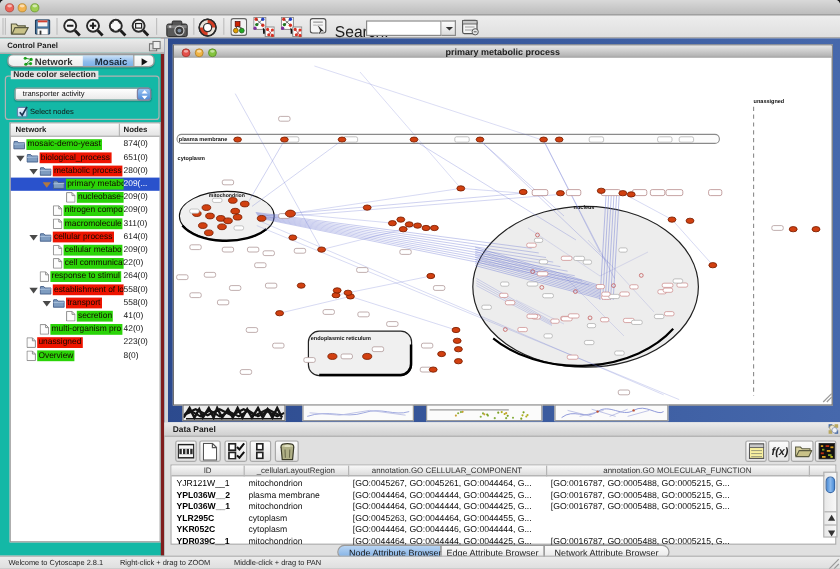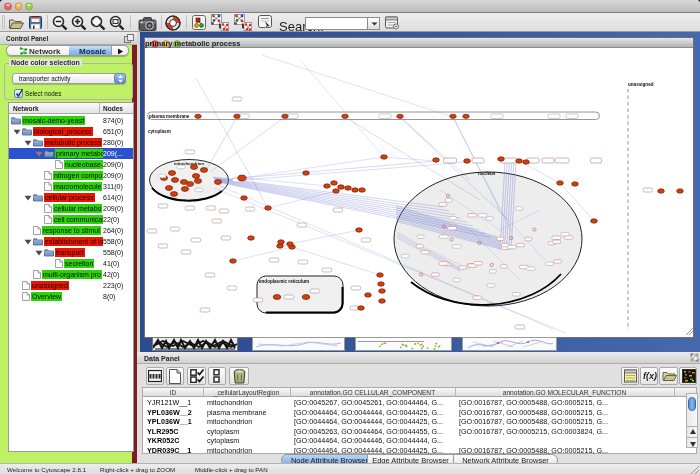--- a/index.html
+++ b/index.html
@@ -130,21 +130,21 @@
       </svg>
       <svg class="ab" style="left:385px;top:2px" width="15" height="15">
 <rect x="0.5" y="2" width="12" height="11" rx="1.5" fill="#f4f4f4" stroke="#555" stroke-width="1"></rect>
 <rect x="0.5" y="2" width="12" height="3" fill="#c8c8c8" stroke="#555" stroke-width="0.7"></rect>
 <line x1="2.5" y1="7.5" x2="10.5" y2="7.5" stroke="#999" stroke-width="0.8"></line>
 <line x1="2.5" y1="10" x2="10.5" y2="10" stroke="#999" stroke-width="0.8"></line>
 <circle cx="11" cy="11.5" r="2.6" fill="#e8e8e8" stroke="#555" stroke-width="0.8"></circle>
 <path d="M9.8 11.5 h2.4" stroke="#555" stroke-width="0.8"></path>
 </svg>
     </div>
-    <div class="ab" style="left:0;top:32px;width:137px;height:431px;background:#bef264;border-right:5px solid #7f1d1d">
+    <div class="ab" style="left:0;top:32px;width:137px;height:431px;background:#14b8a6;border-right:3px solid #7f1d1d">
       <div class="ab" style="left:0;top:0;width:137px;height:13px;background:linear-gradient(#ececec,#d2d2d2);border-bottom:1px solid #ababab">
 <div class="ab" style="left:6px;top:2.5px;font-size:6.5px;font-weight:bold;color:#222">Control Panel</div>
 <svg class="ab" style="left:124px;top:2px" width="10" height="9">
  <rect x="0.5" y="2.5" width="6" height="6" fill="none" stroke="#777" stroke-width="1"></rect>
  <rect x="3.5" y="0.5" width="6" height="6" fill="#eee" stroke="#777" stroke-width="1"></rect>
 </svg>
       </div>
       <div class="ab" style="left:6px;top:13px;width:123px;height:11px;background:linear-gradient(#fdfdfd,#ededed);border:1px solid #9a9a9a;border-radius:5px;box-shadow:0 1px 1px rgba(0,0,0,.25)"></div>
 <svg class="ab" style="left:19px;top:15px" width="9" height="8">
  <circle cx="2" cy="1.5" r="1.3" fill="#2a2"></circle>
@@ -308,21 +308,21 @@
       <div class="ab" style="left:7px;top:5px;width:550px;height:301px;background:#fff;border:1px solid #6f6f6f">
 <div class="ab" style="left:0;top:0;width:548px;height:10px;background:linear-gradient(#e6e6e6,#b2b2b2);border-bottom:1px solid #8c8c8c">
 <svg class="ab" style="left:6px;top:1.5px" width="40" height="8">
  <circle cx="4" cy="4" r="3.3" fill="#e4504a" stroke="#a03830" stroke-width="0.7"></circle>
  <circle cx="15" cy="4" r="3.3" fill="#f0b445" stroke="#b08028" stroke-width="0.7"></circle>
  <circle cx="26" cy="4" r="3.3" fill="#84c43e" stroke="#5a8c28" stroke-width="0.7"></circle>
  <ellipse cx="4" cy="2.8" rx="1.9" ry="1.1" fill="rgba(255,255,255,.5)"></ellipse>
  <ellipse cx="15" cy="2.8" rx="1.9" ry="1.1" fill="rgba(255,255,255,.5)"></ellipse>
  <ellipse cx="26" cy="2.8" rx="1.9" ry="1.1" fill="rgba(255,255,255,.5)"></ellipse>
 </svg>
-<div class="ab" style="left:0;top:1px;width:548px;text-align:left;font-size:7.5px;font-weight:bold;color:#1e1e1e">primary metabolic process</div>
+<div class="ab" style="left:0;top:1px;width:548px;text-align:center;font-size:7.5px;font-weight:bold;color:#1e1e1e">primary metabolic process</div>
 </div>
 </div>
     </div>
     <svg class="ab" style="left:145px;top:47px" width="548" height="289" viewBox="0 0 548 289">
       <rect x="2.5" y="65" width="452" height="7.5" rx="3.75" fill="#fcfcfc" stroke="#8a8a8a" stroke-width="0.9"></rect>
       <text x="4" y="70.5" font-size="4.6" font-weight="bold" fill="#111">plasma membrane</text>
       <text x="3" y="86" font-size="4.6" font-weight="bold" fill="#111">cytoplasm</text>
       <ellipse cx="44" cy="133" rx="39.5" ry="20.5" fill="#f0f0f0" stroke="#111" stroke-width="0.9"></ellipse>
       <path d="M 7 141 A 39.5 20.5 0 0 0 77 144" fill="none" stroke="#000" stroke-width="2"></path>
       <text x="29" y="117.5" font-size="4.3" font-weight="bold" fill="#111">mitochondrion</text>
@@ -695,21 +695,20 @@
         <div class="ab" style="left:64px;top:19.6px;font-size:7.2px;color:#111;white-space:nowrap">plasma membrane</div>
         <div class="ab" style="left:151px;top:19.6px;font-size:7.2px;color:#111;white-space:nowrap">[GO:0044464, GO:0044444, GO:0044425, G...</div>
         <div class="ab" style="left:316px;top:19.6px;width:218px;overflow:hidden;font-size:7.2px;color:#111;white-space:nowrap">[GO:0016787, GO:0005488, GO:0005215, G...</div>
         <div class="ab" style="left:4px;top:29.200000000000003px;font-size:7.2px;font-weight:bold;color:#000;white-space:nowrap">YPL036W__1</div>
         <div class="ab" style="left:64px;top:29.200000000000003px;font-size:7.2px;color:#111;white-space:nowrap">mitochondrion</div>
         <div class="ab" style="left:151px;top:29.200000000000003px;font-size:7.2px;color:#111;white-space:nowrap">[GO:0044464, GO:0044444, GO:0044425, G...</div>
         <div class="ab" style="left:316px;top:29.200000000000003px;width:218px;overflow:hidden;font-size:7.2px;color:#111;white-space:nowrap">[GO:0016787, GO:0005488, GO:0005215, G...</div>
         <div class="ab" style="left:4px;top:38.800000000000004px;font-size:7.2px;font-weight:bold;color:#000;white-space:nowrap">YLR295C</div>
         <div class="ab" style="left:64px;top:38.800000000000004px;font-size:7.2px;color:#111;white-space:nowrap">cytoplasm</div>
         <div class="ab" style="left:151px;top:38.800000000000004px;font-size:7.2px;color:#111;white-space:nowrap">[GO:0045263, GO:0044464, GO:0044455, G...</div>
-        <div class="ab" style="left:316px;top:38.800000000000004px;width:218px;overflow:hidden;font-size:7.2px;color:#111;white-space:nowrap">[GO:0016787, GO:0005215, GO:0003824, G...</div>
         <div class="ab" style="left:4px;top:48.400000000000006px;font-size:7.2px;font-weight:bold;color:#000;white-space:nowrap">YKR052C</div>
         <div class="ab" style="left:64px;top:48.400000000000006px;font-size:7.2px;color:#111;white-space:nowrap">cytoplasm</div>
         <div class="ab" style="left:151px;top:48.400000000000006px;font-size:7.2px;color:#111;white-space:nowrap">[GO:0044464, GO:0044446, GO:0044444, G...</div>
         <div class="ab" style="left:4px;top:58.00000000000001px;font-size:7.2px;font-weight:bold;color:#000;white-space:nowrap">YDR039C__1</div>
         <div class="ab" style="left:64px;top:58.00000000000001px;font-size:7.2px;color:#111;white-space:nowrap">mitochondrion</div>
         <div class="ab" style="left:151px;top:58.00000000000001px;font-size:7.2px;color:#111;white-space:nowrap">[GO:0044464, GO:0044444, GO:0044425, G...</div>
         <div class="ab" style="left:316px;top:58.00000000000001px;width:218px;overflow:hidden;font-size:7.2px;color:#111;white-space:nowrap">[GO:0016787, GO:0005488, GO:0005215, G...</div>
       </div>
       <div class="ab" style="left:549px;top:41px;width:12px;height:55px;background:linear-gradient(90deg,#e8e8e8,#f8f8f8);border:1px solid #b0b0b0">
 <div class="ab" style="left:1px;top:3px;width:8px;height:14px;background:linear-gradient(90deg,#4e8fd8,#8ab8ec 50%,#4e8fd8);border-radius:4px;border:1px solid #3a6aa8"></div>

